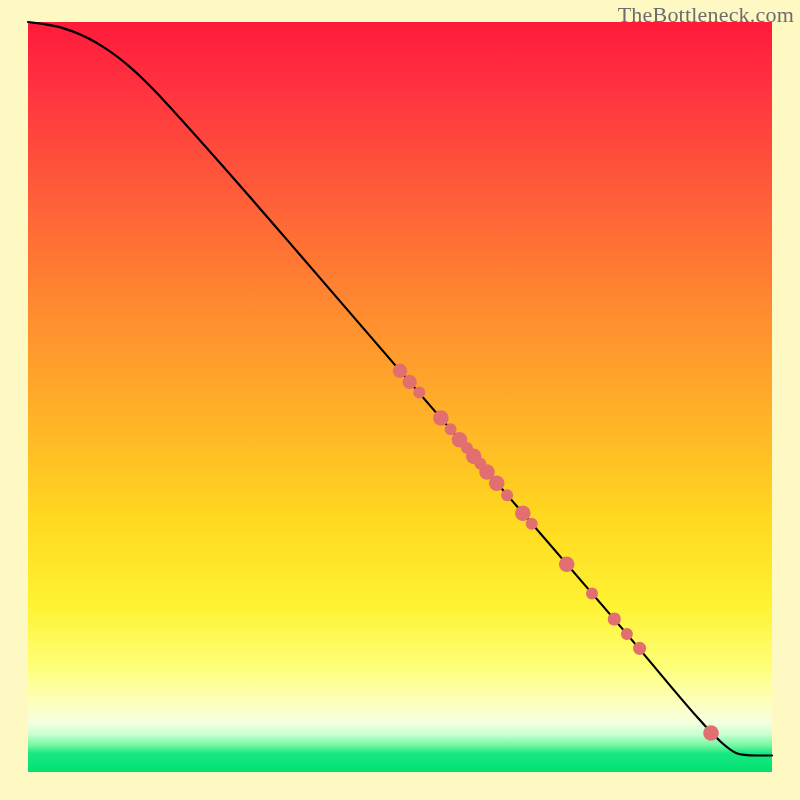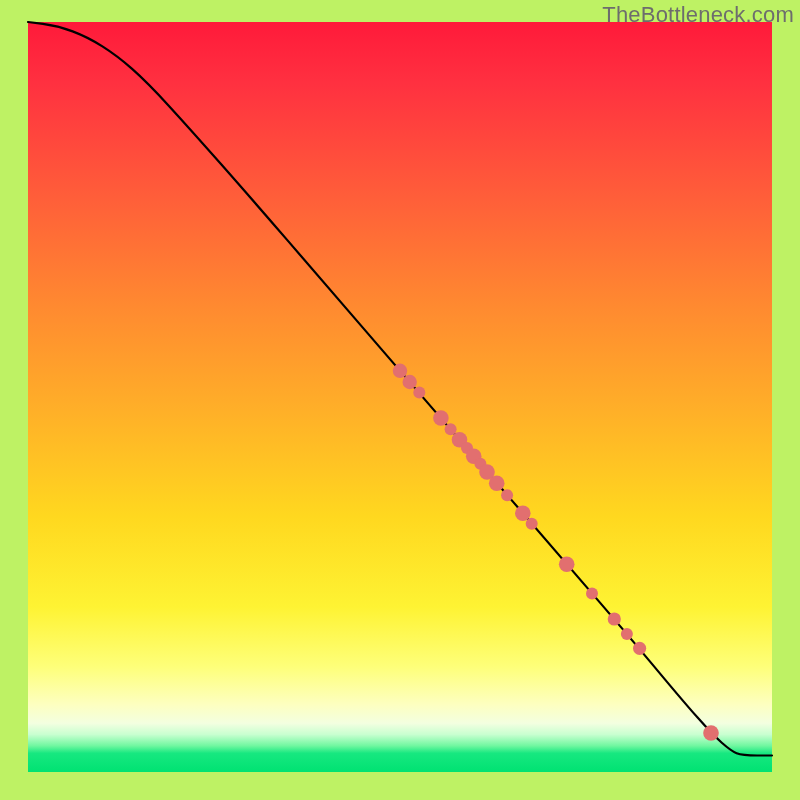--- a/index.html
+++ b/index.html
@@ -8,21 +8,22 @@
     width: 800px;
     height: 800px;
     background: #000;
     font-family: Arial, Helvetica, sans-serif;
     overflow: hidden;
   }
   .frame {
     position: relative;
     width: 800px;
     height: 800px;
-    background: #bef264;
+    background: #fef9c3;
+    font-family: Liberation Serif, serif;
   }
   .plot-area {
     position: absolute;
     left: 28px;
     top: 22px;
     width: 744px;
     height: 750px;
     
     background: linear-gradient(
       to bottom,

